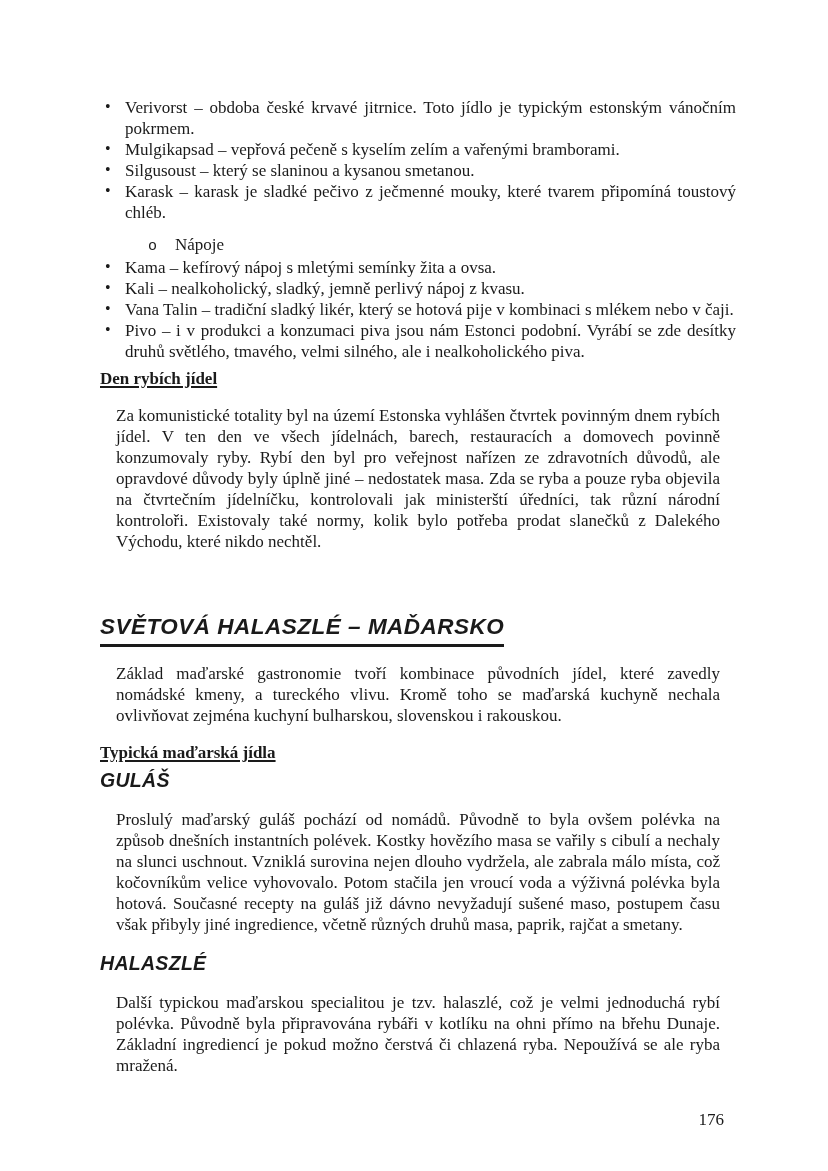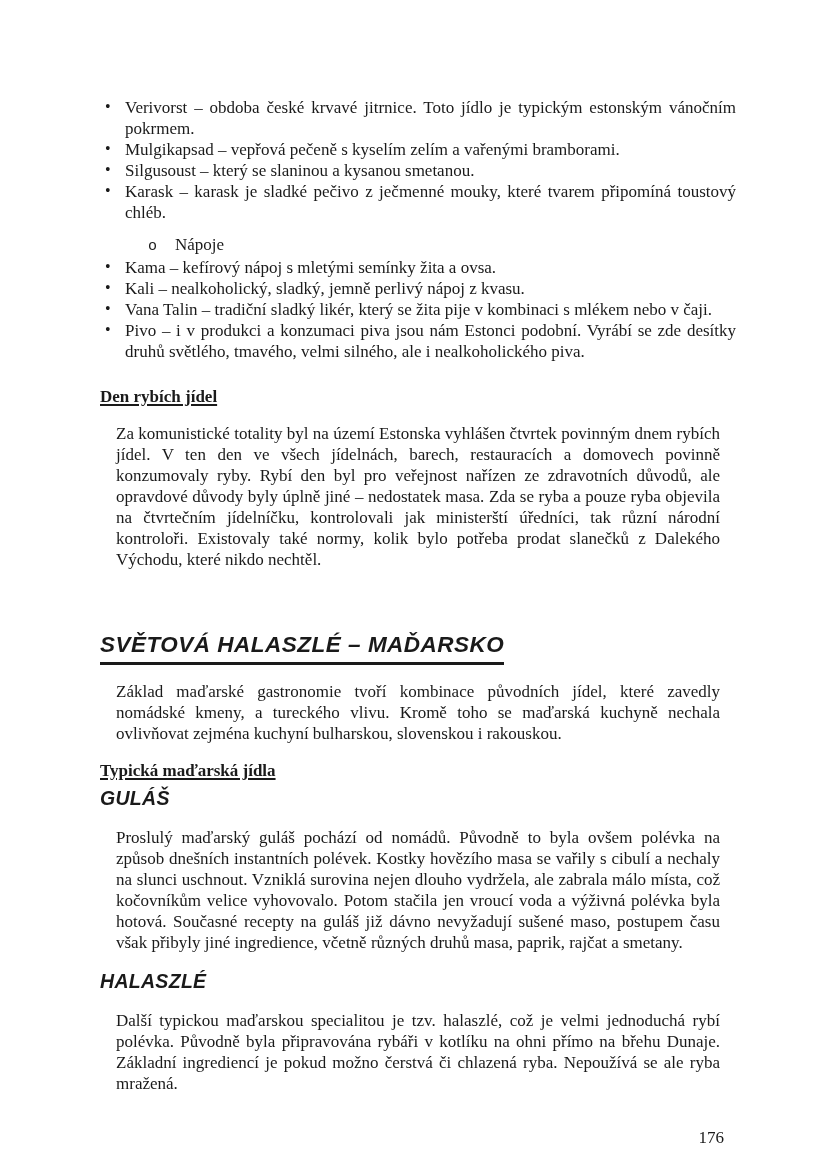--- a/index.html
+++ b/index.html
@@ -86,21 +86,21 @@
   .typical-gap { margin-top: 13px; }
   .sans-heading {
     margin: 5px 0 5px 0;
     font-family: "Liberation Sans", "DejaVu Sans", sans-serif;
     font-style: italic;
     font-weight: bold;
     font-size: 19.5px;
     line-height: 25px;
     letter-spacing: 0.3px;
   }
-  .fish-gap { margin-top: 24px; }
+  .fish-gap { margin-top: 6px; }
   .halaszle-gap { margin-top: 3px; }
   .page-number {
     margin-top: 33px;
     text-align: right;
     padding-right: 12px;
     font-size: 17px;
   }
 </style>
 </head>
 <body>
@@ -135,21 +135,21 @@
       <li>
         <span class="bullet-marker">•</span>
         <span>Kama – kefírový nápoj s mletými semínky žita a ovsa.</span>
       </li>
       <li>
         <span class="bullet-marker">•</span>
         <span>Kali – nealkoholický, sladký, jemně perlivý nápoj z kvasu.</span>
       </li>
       <li>
         <span class="bullet-marker">•</span>
-        <span>Vana Talin – tradiční sladký likér, který se žita pije v kombinaci s mlékem nebo v čaji.</span>
+        <span>Vana Talin – tradiční sladký likér, který se hotová pije v kombinaci s mlékem nebo v čaji.</span>
       </li>
       <li>
         <span class="bullet-marker">•</span>
         <span>Pivo – i v produkci a konzumaci piva jsou nám Estonci podobní. Vyrábí se zde desítky druhů světlého, tmavého, velmi silného, ale i nealkoholického piva.</span>
       </li>
     </ul>
 
     <h3 class="serif-heading fish-gap">Den rybích jídel</h3>
     <p class="body">Za komunistické totality byl na území Estonska vyhlášen čtvrtek povinným dnem rybích jídel. V ten den ve všech jídelnách, barech, restauracích a domovech povinně konzumovaly ryby. Rybí den byl pro veřejnost nařízen ze zdravotních důvodů, ale opravdové důvody byly úplně jiné – nedostatek masa. Zda se ryba a pouze ryba objevila na čtvrtečním jídelníčku, kontrolovali jak ministerští úředníci, tak různí národní kontroloři. Existovaly také normy, kolik bylo potřeba prodat slanečků z Dalekého Východu, které nikdo nechtěl.</p>
 

